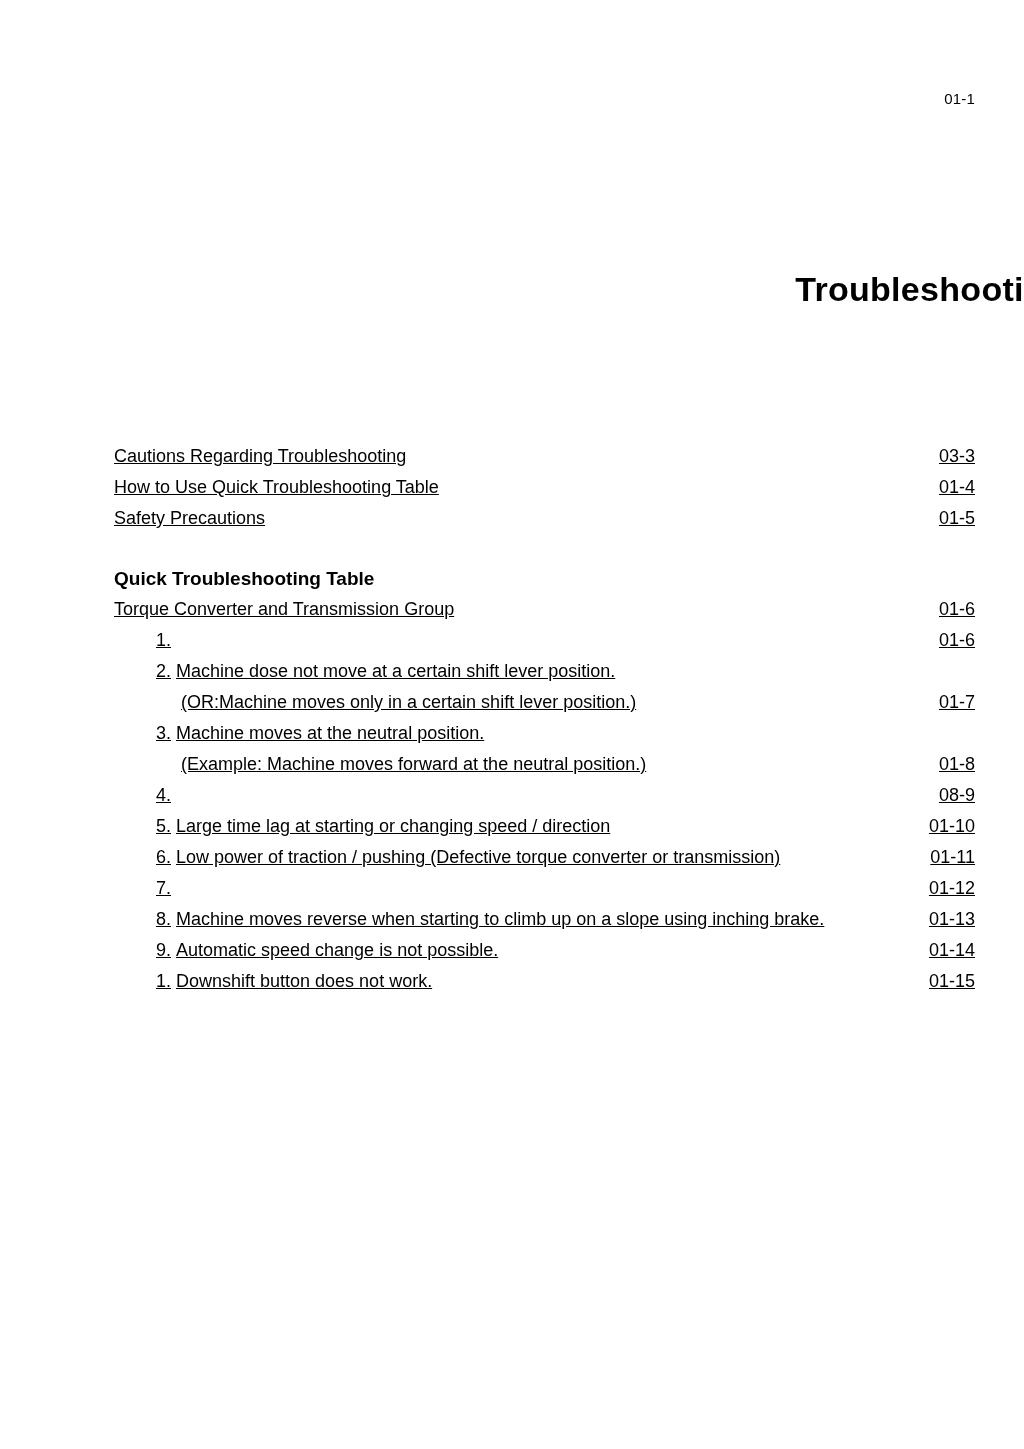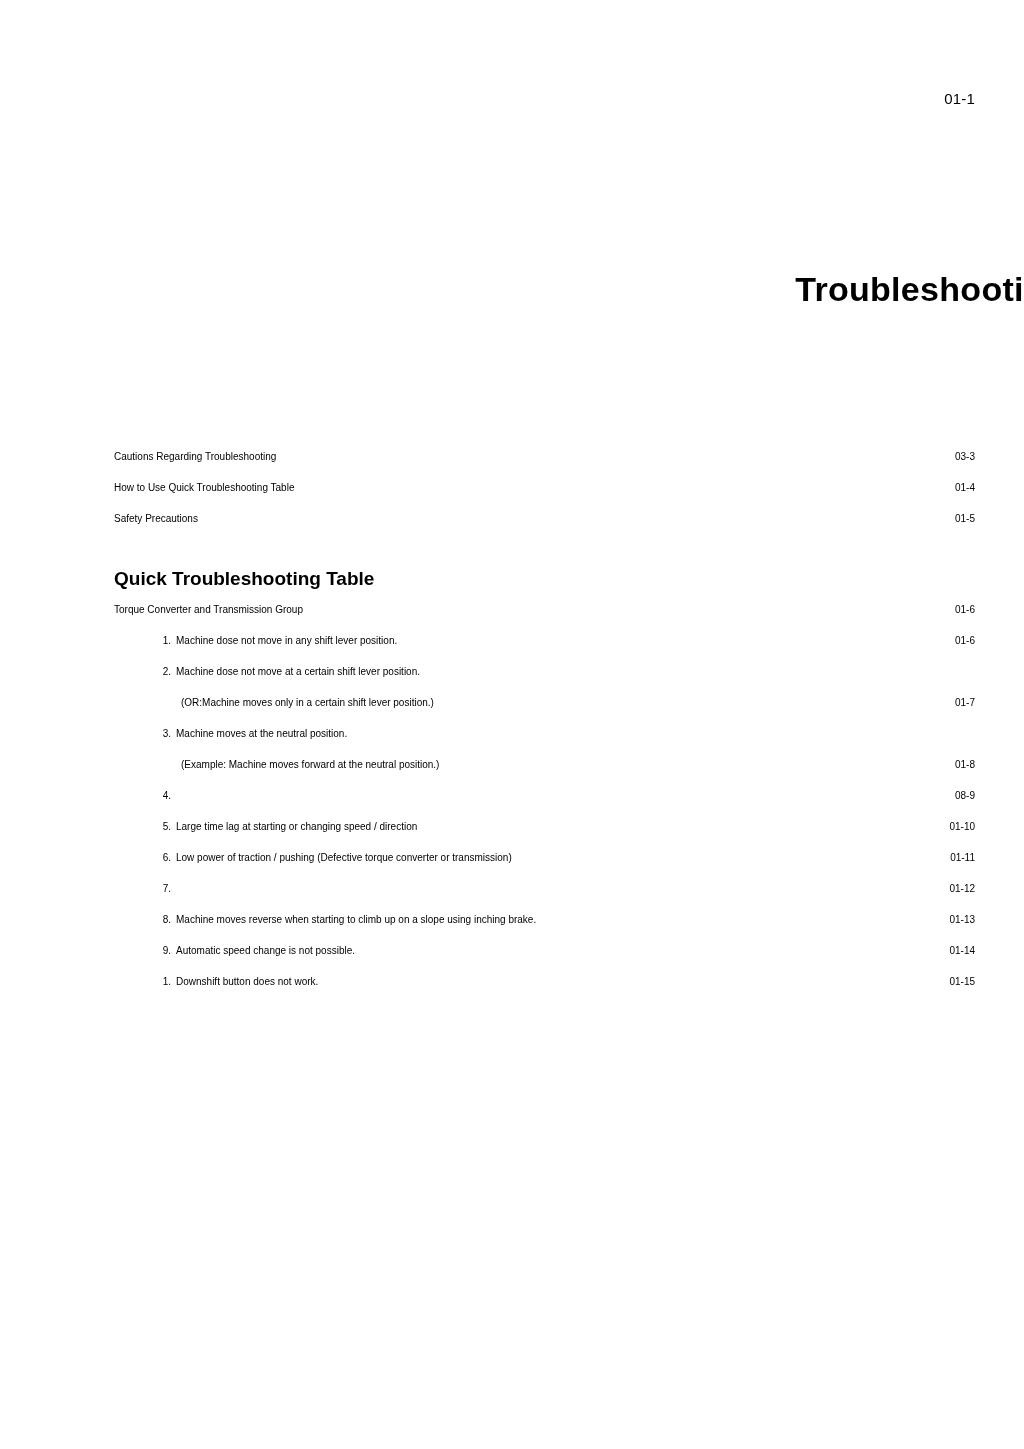--- a/index.html
+++ b/index.html
@@ -63,24 +63,25 @@
     position: absolute;
     top: 441px;
     left: 114px;
     width: 861px;
   }
 
   .toc-row {
     display: flex;
     align-items: center;
     width: 100%;
-    font-size: 10px;
+    font-size: 18px;
     line-height: 31px;
     height: 31px;
     white-space: nowrap;
+    text-decoration: underline;
   }
 
   .toc-row .num-col {
     flex: 0 0 auto;
     text-align: right;
     padding-right: 5px;
   }
 
   .toc-row .label {
     flex: 0 0 auto;
@@ -171,21 +172,20 @@
 
     <div class="toc-row level-0">
 
       <span class="label">Torque Converter and Transmission Group</span>
       <span class="leader"></span>
       <span class="pageno">01-6</span>
     </div>
 
     <div class="toc-row level-1">
       <span class="num-col">1.</span>
-      <span class="label">Machine dose not move in any shift lever position.</span>
       <span class="leader"></span>
       <span class="pageno">01-6</span>
     </div>
 
     <div class="toc-row level-1">
       <span class="num-col">2.</span>
       <span class="label">Machine dose not move at a certain shift lever position.</span>
       <span class="pageno"></span>
     </div>
 

